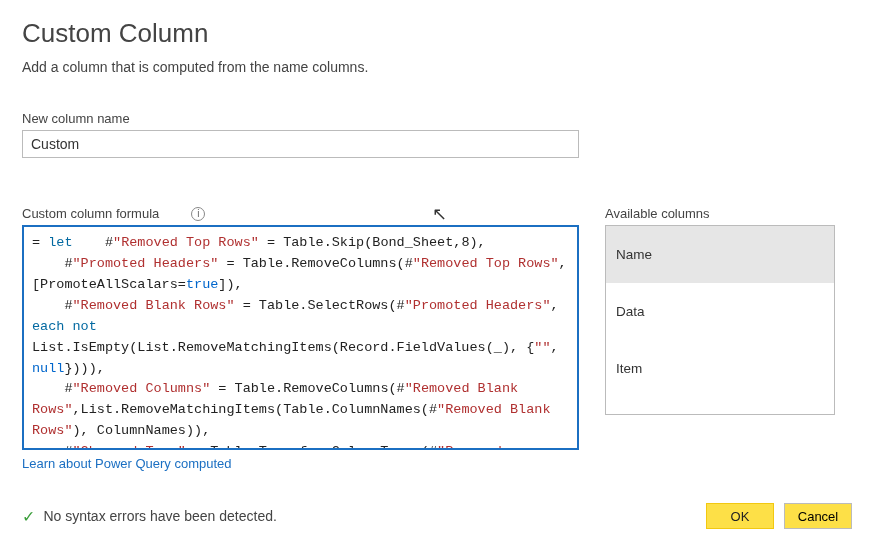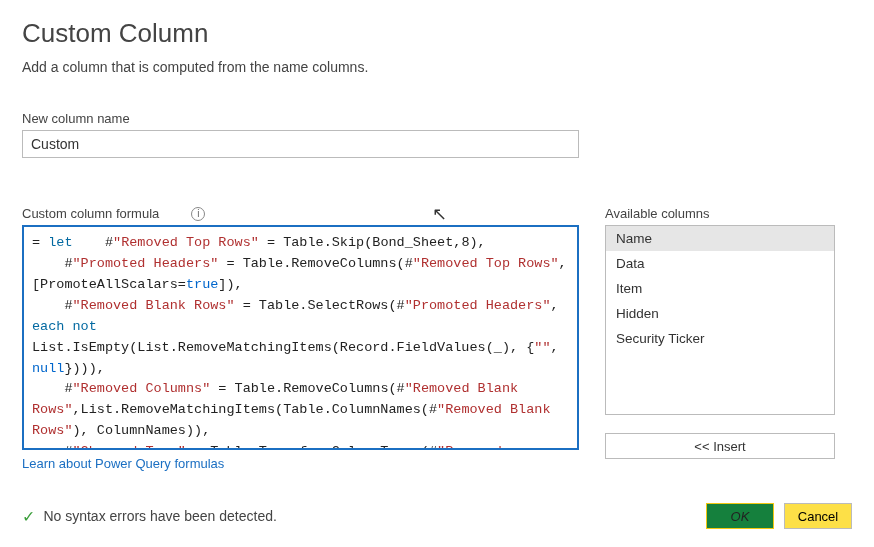--- a/index.html
+++ b/index.html
@@ -90,21 +90,21 @@
     margin-top: 6px;
     display: inline-block;
     cursor: pointer;
   }
   .avail-list {
     border: 1px solid #bbb;
     height: 190px;
     overflow: hidden;
   }
   .avail-item {
-    padding: 5px 10px;
+    padding: 21px 10px;
     font-size: 13.5px;
     color: #333;
     cursor: pointer;
   }
   .avail-item.selected {
     background: #e6e6e6;
   }
   .insert-btn {
     margin-top: 18px;
     width: 100%;
@@ -136,24 +136,23 @@
   .btn {
     min-width: 68px;
     height: 26px;
     border: 1px solid #bbb;
     background: #fde047;
     font-size: 13px;
     cursor: pointer;
     padding: 0 12px;
   }
   .btn.primary {
-    background: #15803d;
+    background: #fde047;
     border-color: #f2c811;
     color: #222;
-    font-style: italic;
   }
 </style>
 </head>
 <body>
 
 
 
 <div class="title">Custom Column</div>
 <div class="subtitle">Add a column that is computed from the name columns.</div>
 
@@ -165,33 +164,32 @@
     <div class="label" style="position:relative;gap:32px;">
       <span>Custom column formula</span>
       <span class="info-icon">i</span>
       <span class="cursor-icon">↖</span>
     </div>
     <div class="formula-box" id="formula-box"><span>= </span><span class="tok-kw">let</span><span>    #</span><span class="tok-str">"Removed Top Rows"</span><span> = Table.Skip(Bond_Sheet,8),
 </span><span>    #</span><span class="tok-str">"Promoted Headers"</span><span> = Table.RemoveColumns(#</span><span class="tok-str">"Removed Top Rows"</span><span>, [PromoteAllScalars=</span><span class="tok-bool">true</span><span>]),
 </span><span>    #</span><span class="tok-str">"Removed Blank Rows"</span><span> = Table.SelectRows(#</span><span class="tok-str">"Promoted Headers"</span><span>, </span><span class="tok-kw">each</span><span> </span><span class="tok-kw">not</span><span> List.IsEmpty(List.RemoveMatchingItems(Record.FieldValues(_), {</span><span class="tok-str">""</span><span>, </span><span class="tok-bool">null</span><span>}))),
 </span><span>    #</span><span class="tok-str">"Removed Columns"</span><span> = Table.RemoveColumns(#</span><span class="tok-str">"Removed Blank Rows"</span><span>,List.RemoveMatchingItems(Table.ColumnNames(#</span><span class="tok-str">"Removed Blank Rows"</span><span>), ColumnNames)),
 </span><span>    #</span><span class="tok-str">"Changed Type"</span><span> = Table.TransformColumnTypes(#</span><span class="tok-str">"Removed Columns"</span></div>
-    <a class="link">Learn about Power Query formulas</a>
+    <a class="link">Learn about Power Query computed</a>
   </div>
 
   <div class="right-col">
     <div class="label">Available columns</div>
     <div class="avail-list" id="avail-list">
         <div class="avail-item selected">Name</div>
         <div class="avail-item">Data</div>
         <div class="avail-item">Item</div>
         <div class="avail-item">Hidden</div>
         <div class="avail-item">Security Ticker</div>
       </div>
-    <button class="insert-btn">&lt;&lt; Insert</button>
   </div>
 </div>
 
 <div class="footer">
   <div class="status">
     <span class="check-icon">✓</span>
     <span>No syntax errors have been detected.</span>
   </div>
   <div class="btns">
     <button class="btn primary">OK</button>

